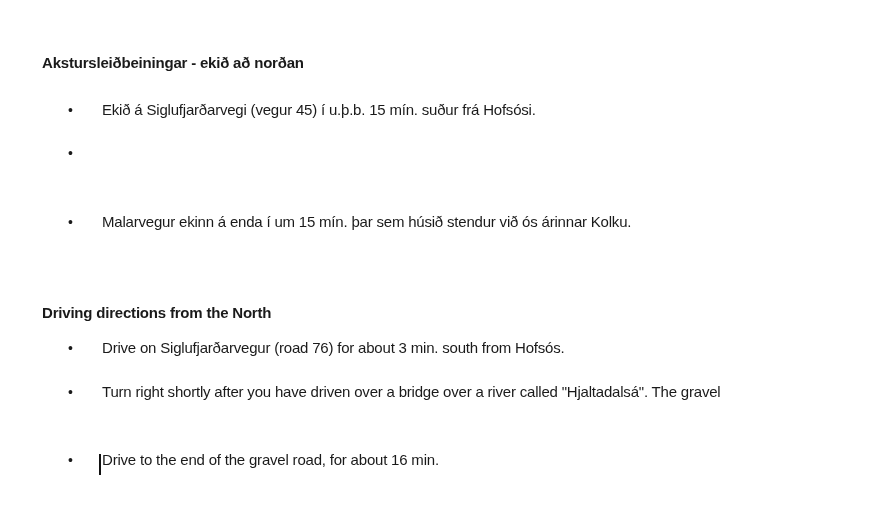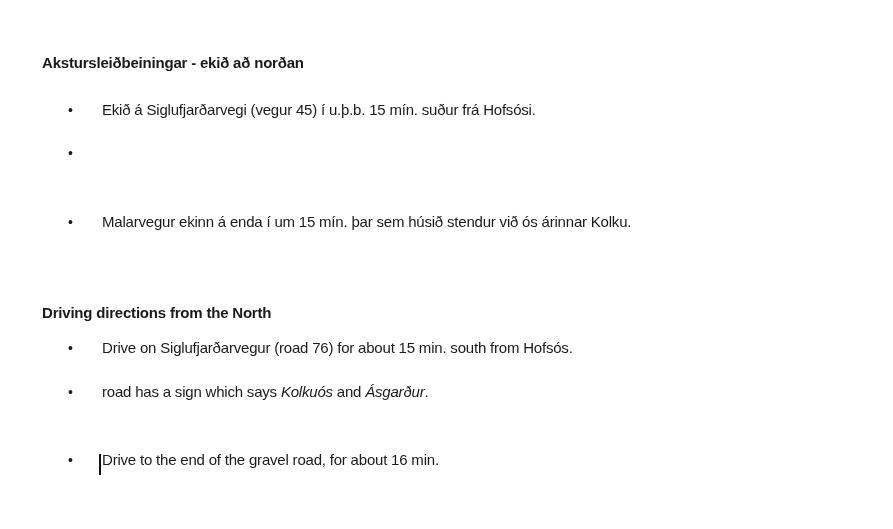--- a/index.html
+++ b/index.html
@@ -88,30 +88,28 @@
     <div class="bullet-lines">
       <div class="text-line">Malarvegur ekinn á enda í um 15 mín. þar sem húsið stendur við ós árinnar Kolku.</div>
     </div>
   </div>
 
   <div class="heading pos-h2">Driving directions from the North</div>
 
   <div class="bullet-row pos-b4">
     <span class="bullet-marker">•</span>
     <div class="bullet-lines">
-      <div class="text-line">Drive on Siglufjarðarvegur (road 76) for about 15 min. south from Hofsós.</div>
+      <div class="text-line">Drive on Siglufjarðarvegur (road 76) for about 3 min. south from Hofsós.</div>
     </div>
   </div>
 
   <div class="bullet-row pos-b5">
     <span class="bullet-marker">•</span>
     <div class="bullet-lines">
-      <div class="text-line">
-        <span>road has a sign which says </span><span class="it">Kolkuós</span><span> and </span><span class="it">Ásgarður</span><span>.</span>
-      </div>
+      <div class="text-line">Turn right shortly after you have driven over a bridge over a river called "Hjaltadalsá". The gravel</div>
     </div>
   </div>
 
   <div class="bullet-row pos-b6">
     <span class="bullet-marker">•</span>
     <div class="bullet-lines">
       <div class="text-line caret-holder">
         <span class="caret"></span><span>Drive to the end of the gravel road, for about 16 min.</span>
       </div>
     </div>

